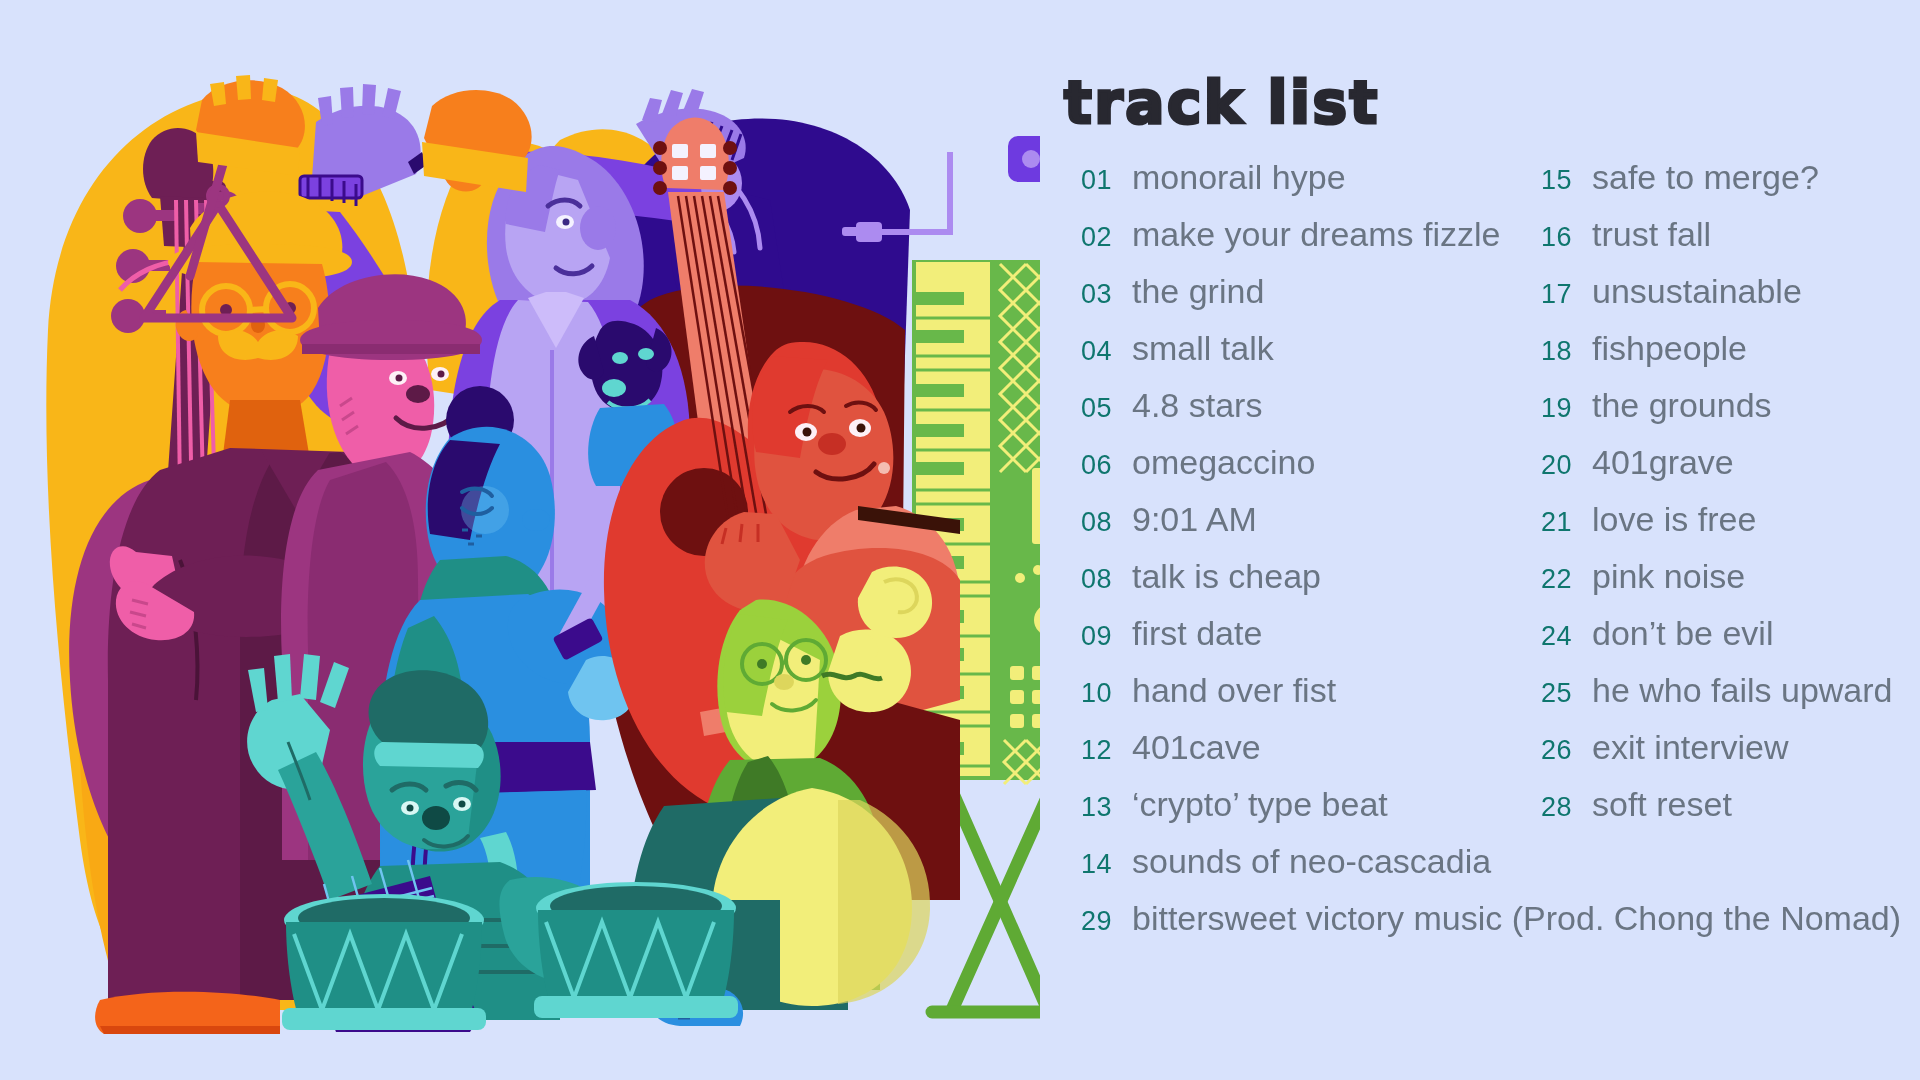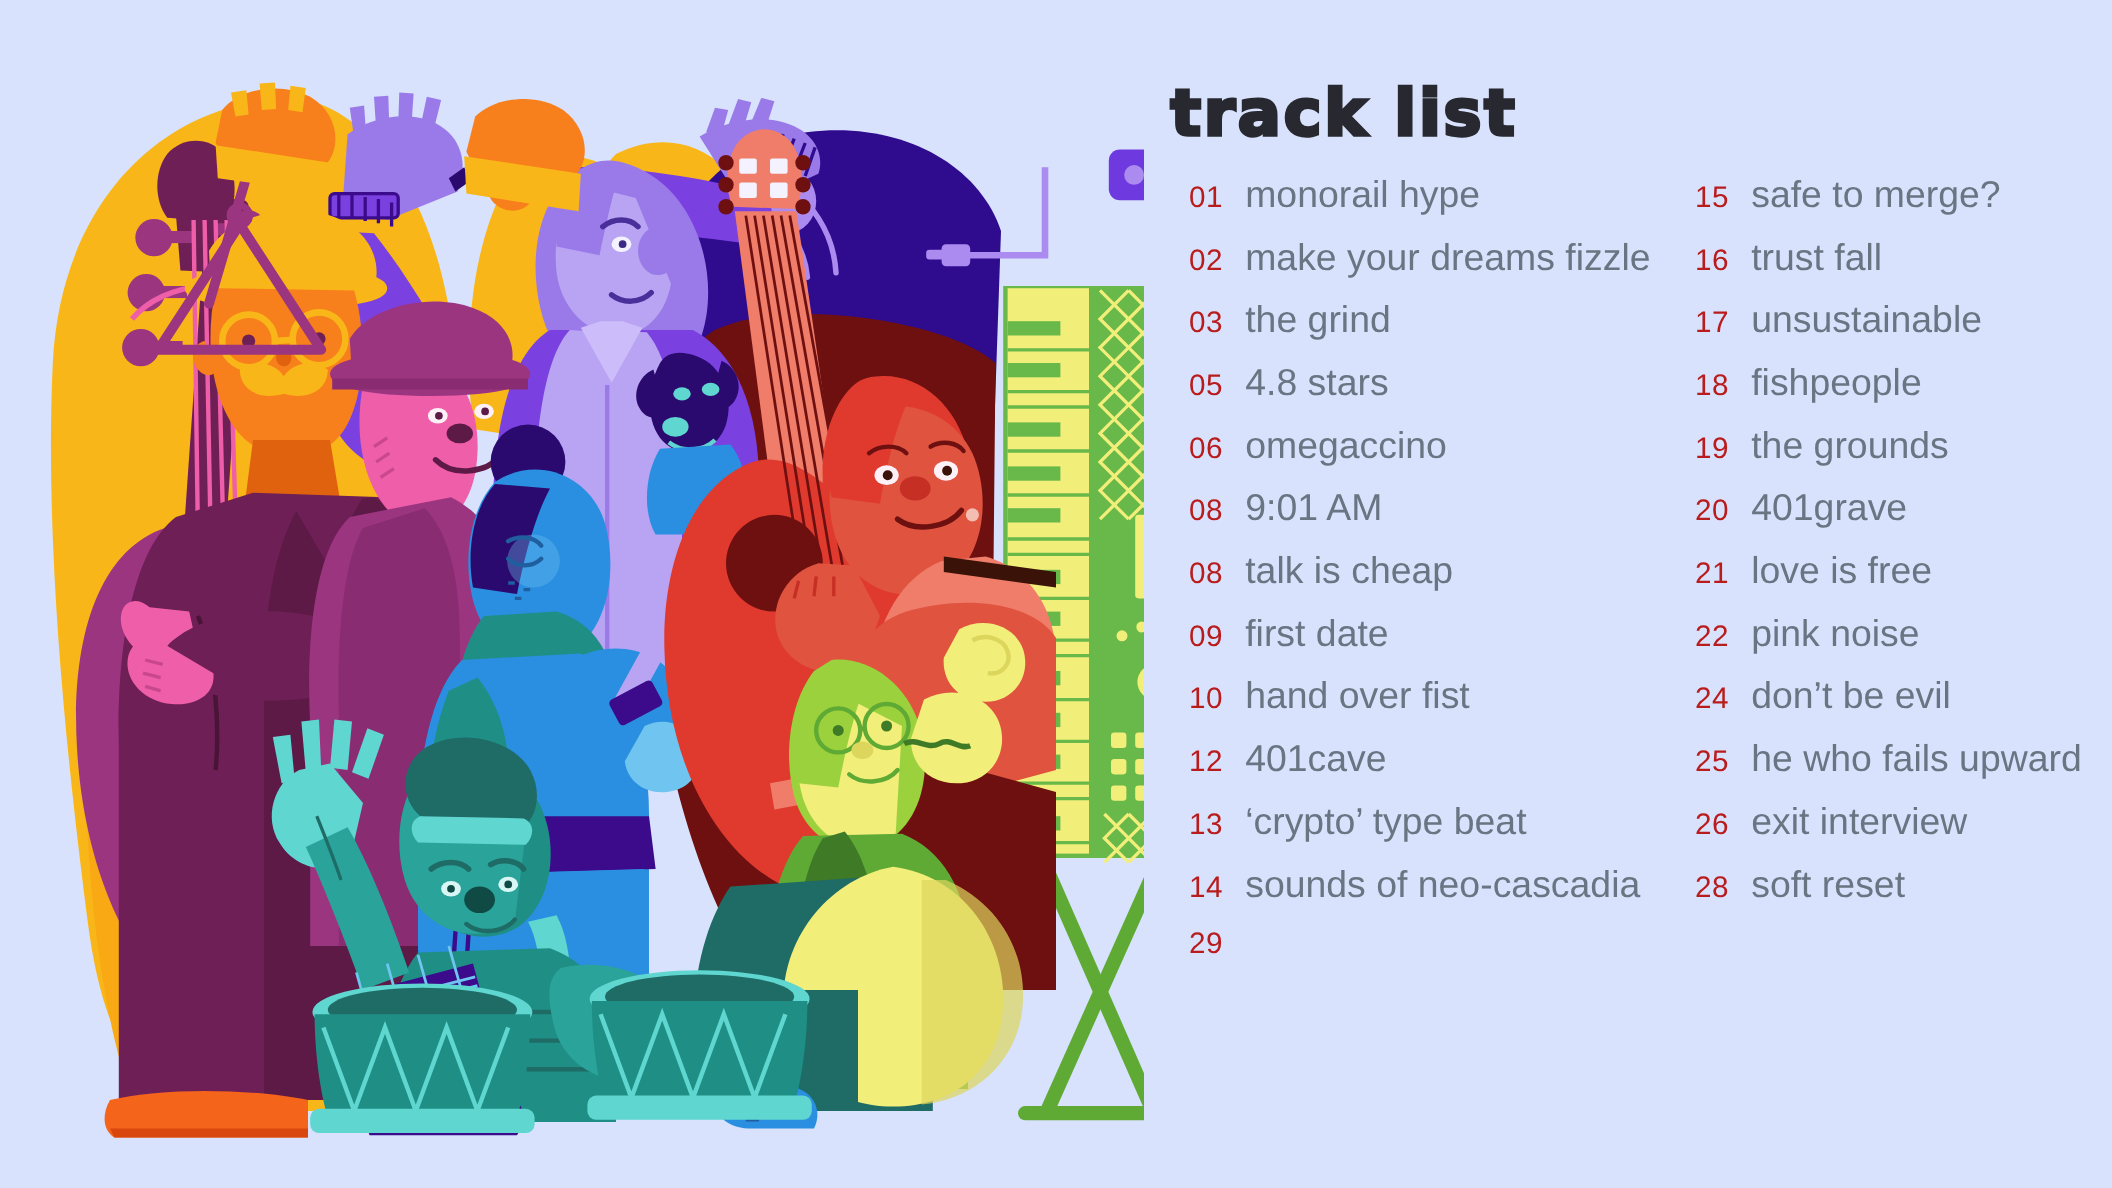--- a/index.html
+++ b/index.html
@@ -39,21 +39,21 @@
   }
   .track-row {
     display: flex;
     align-items: baseline;
     height: 57px;
   }
   .track-num {
     width: 52px;
     text-align: right;
     font-size: 27px;
-    color: #b91c1c;
+    color: #0f766e;
     letter-spacing: 0.5px;
     flex: 0 0 52px;
   }
   .track-title {
     font-size: 34px;
     color: #6a7583;
     padding-left: 20px;
     white-space: nowrap;
   }
   .track-row.wide { grid-column: 1 / span 2; }
@@ -560,20 +560,24 @@
           </div>
         <div class="track-row">
             <span class="track-num">02</span>
             <span class="track-title">make your dreams fizzle</span>
           </div>
         <div class="track-row">
             <span class="track-num">03</span>
             <span class="track-title">the grind</span>
           </div>
         <div class="track-row">
+            <span class="track-num">04</span>
+            <span class="track-title">small talk</span>
+          </div>
+        <div class="track-row">
             <span class="track-num">05</span>
             <span class="track-title">4.8 stars</span>
           </div>
         <div class="track-row">
             <span class="track-num">06</span>
             <span class="track-title">omegaccino</span>
           </div>
         <div class="track-row">
             <span class="track-num">08</span>
             <span class="track-title">9:01 AM</span>
@@ -650,18 +654,19 @@
             <span class="track-title">exit interview</span>
           </div>
         <div class="track-row">
             <span class="track-num">28</span>
             <span class="track-title">soft reset</span>
           </div>
       </div>
 
       <div class="track-row wide">
         <span class="track-num">29</span>
+        <span class="track-title">bittersweet victory music (Prod. Chong the Nomad)</span>
       </div>
 
     </div>
   </div>
 
 </div>
 
 </body></html>

